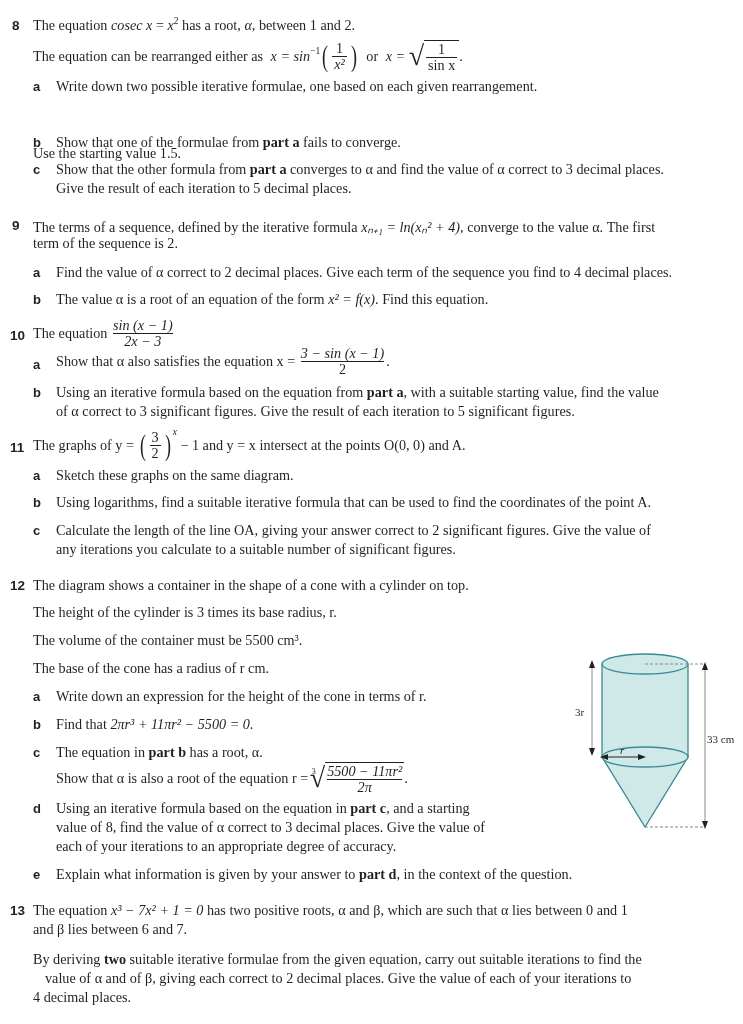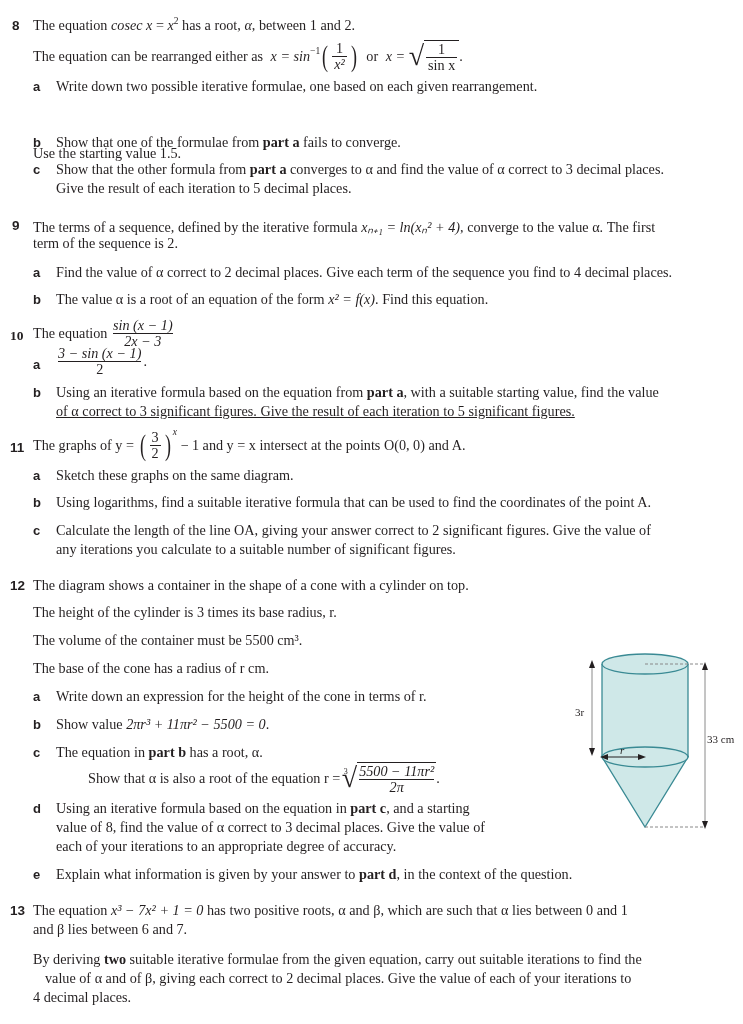--- a/index.html
+++ b/index.html
@@ -53,34 +53,35 @@
 <span class="abs qnum" style="left:12px;top:218px;">9</span>
 <div class="abs" style="left:33px;top:217px;"><span>The terms of a sequence, defined by the iterative formula </span><i>xₙ₊₁ = ln(xₙ² + 4)</i><span>, converge to the value α. The first</span></div>
 <span class="abs" style="left:33px;top:235px;">term of the sequence is 2.</span>
 
 <span class="abs plbl" style="left:33px;top:265px;">a</span>
 <span class="abs" style="left:56px;top:264px;">Find the value of α correct to 2 decimal places. Give each term of the sequence you find to 4 decimal places.</span>
 
 <span class="abs plbl" style="left:33px;top:292px;">b</span>
 <div class="abs" style="left:56px;top:291px;"><span>The value α is a root of an equation of the form </span><i>x² = f(x)</i><span>. Find this equation.</span></div>
 
-<span class="abs qnum" style="left:10px;top:328px;font-family:Liberation Serif, serif;">10</span>
+<span class="abs qnum" style="left:10px;top:328px;">10</span>
 <div class="abs" style="left:33px;top:318px;">
   <span style="vertical-align:middle;">The equation</span>
   <span class="frac"><i class="num" style="display:block;">sin (x − 1)</i><i class="den" style="display:block;">2x − 3</i></span>
 </div>
 
 <span class="abs plbl" style="left:33px;top:357px;">a</span>
 <div class="abs" style="left:56px;top:346px;">
+  <span style="vertical-align:middle;">Show that α also satisfies the equation  x =</span>
   <span class="frac"><i class="num" style="display:block;">3 − sin (x − 1)</i><span class="den">2</span></span><span style="vertical-align:middle;">.</span>
 </div>
 
 <span class="abs plbl" style="left:33px;top:385px;">b</span>
 <div class="abs" style="left:56px;top:384px;"><span>Using an iterative formula based on the equation from </span><b>part a</b><span>, with a suitable starting value, find the value</span></div>
-<span class="abs" style="left:56px;top:403px;text-decoration:underline;">of α correct to 3 significant figures. Give the result of each iteration to 5 significant figures.</span>
+<span class="abs" style="left:56px;top:403px;">of α correct to 3 significant figures. Give the result of each iteration to 5 significant figures.</span>
 
 <span class="abs qnum" style="left:10px;top:440px;">11</span>
 <div class="abs" style="left:33px;top:430px;">
   <span style="vertical-align:middle;">The graphs of  y =</span>
   <span class="paren">(</span><span class="frac"><span class="num">3</span><span class="den">2</span></span><span class="paren">)</span><sup style="vertical-align:14px;"><i>x</i></sup>
   <span style="vertical-align:middle;">− 1 and  y = x  intersect at the points  O(0, 0)  and  A.</span>
 </div>
 
 <span class="abs plbl" style="left:33px;top:468px;">a</span>
 <span class="abs" style="left:56px;top:467px;">Sketch these graphs on the same diagram.</span>
@@ -95,26 +96,26 @@
 <span class="abs qnum" style="left:10px;top:578px;">12</span>
 <span class="abs" style="left:33px;top:577px;">The diagram shows a container in the shape of a cone with a cylinder on top.</span>
 <span class="abs" style="left:33px;top:604px;">The height of the cylinder is 3 times its base radius, r.</span>
 <span class="abs" style="left:33px;top:632px;">The volume of the container must be  5500 cm³.</span>
 <span class="abs" style="left:33px;top:660px;">The base of the cone has a radius of r cm.</span>
 
 <span class="abs plbl" style="left:33px;top:689px;">a</span>
 <span class="abs" style="left:56px;top:688px;">Write down an expression for the height of the cone in terms of r.</span>
 
 <span class="abs plbl" style="left:33px;top:717px;">b</span>
-<div class="abs" style="left:56px;top:716px;"><span>Show value  </span><i>2πr³ + 11πr² − 5500 = 0</i><span>.</span></div>
+<div class="abs" style="left:56px;top:716px;"><span>Find that  </span><i>2πr³ + 11πr² − 5500 = 0</i><span>.</span></div>
 
 <span class="abs plbl" style="left:33px;top:745px;">c</span>
 <div class="abs" style="left:56px;top:744px;"><span>The equation in </span><b>part b</b><span> has a root, α.</span></div>
 <div class="abs" style="left:56px;top:762px;">
-  <span style="vertical-align:middle;margin-left:32px;">Show that α is also a root of the equation  r =</span>
+  <span style="vertical-align:middle;">Show that α is also a root of the equation  r =</span>
   <span class="sqrt"><sup style="font-size:8px;vertical-align:8px;margin-right:-6px;">3</sup><span class="rad">√</span><span class="radicand"><span class="frac"><i class="num" style="display:block;">5500 − 11πr²</i><i class="den" style="display:block;">2π</i></span></span></span><span style="vertical-align:middle;">.</span>
 </div>
 
 <span class="abs plbl" style="left:33px;top:801px;">d</span>
 <div class="abs" style="left:56px;top:800px;"><span>Using an iterative formula based on the equation in </span><b>part c</b><span>, and a starting</span></div>
 <span class="abs" style="left:56px;top:819px;">value of 8, find the value of α correct to 3 decimal places. Give the value of</span>
 <span class="abs" style="left:56px;top:838px;">each of your iterations to an appropriate degree of accuracy.</span>
 
 <span class="abs plbl" style="left:33px;top:867px;">e</span>
 <div class="abs" style="left:56px;top:866px;"><span>Explain what information is given by your answer to </span><b>part d</b><span>, in the context of the question.</span></div>

